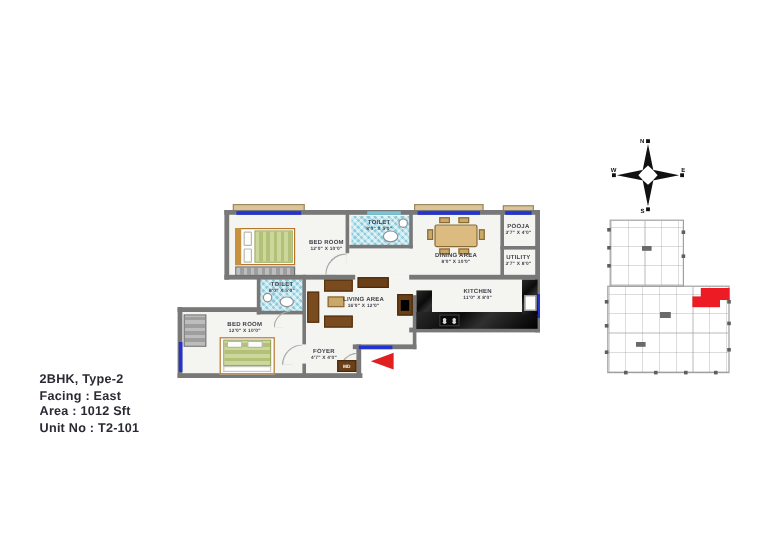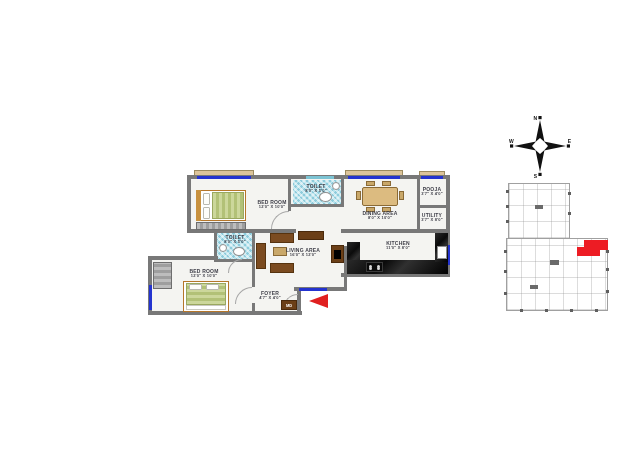--- a/index.html
+++ b/index.html
@@ -186,20 +186,26 @@
     <div class="room-label" style="left:174px;top:268px;width:60px;">
       <span class="nm">BED ROOM</span>
       <span class="dm">12'0" X 10'0"</span>
     </div>
     <div class="room-label" style="left:250px;top:290px;width:40px;">
       <span class="nm">FOYER</span>
       <span class="dm">4'7" X 4'0"</span>
     </div>
   </div>
 
+  <div class="info">
+    <div>2BHK, Type-2</div>
+    <div>Facing : East</div>
+    <div>Area : 1012 Sft</div>
+    <div>Unit No : T2-101</div>
+  </div>
 
   <svg class="abs" style="left:508px;top:114px;" width="64" height="64" viewBox="0 0 64 64">
     <polygon points="32,6 36.5,28 32,24 27.5,28" fill="#111"></polygon>
     <polygon points="32,58 36.5,36 32,40 27.5,36" fill="#111"></polygon>
     <polygon points="58,32 36,27.5 40,32 36,36.5" fill="#111"></polygon>
     <polygon points="6,32 28,27.5 24,32 28,36.5" fill="#111"></polygon>
     <rect x="30.4" y="2" width="3.2" height="3.2" fill="#111"></rect>
     <rect x="30.4" y="58.8" width="3.2" height="3.2" fill="#111"></rect>
     <rect x="58.8" y="30.4" width="3.2" height="3.2" fill="#111"></rect>
     <rect x="2" y="30.4" width="3.2" height="3.2" fill="#111"></rect>

